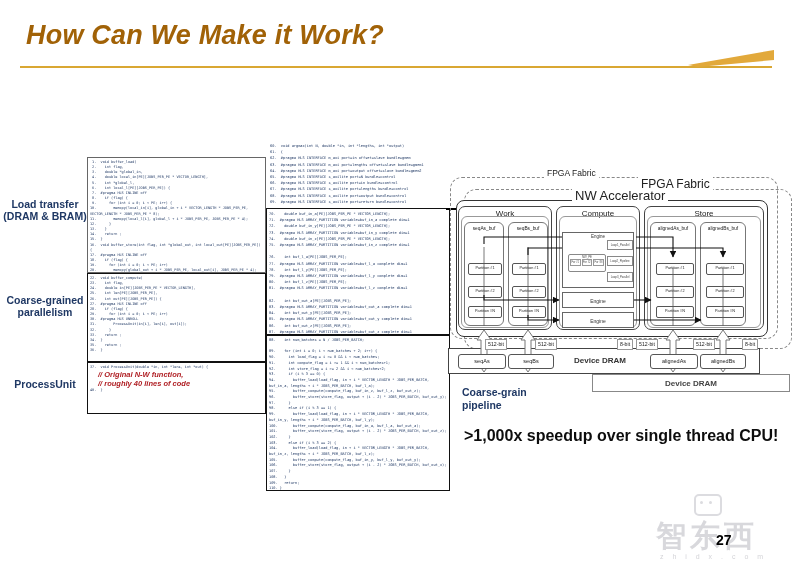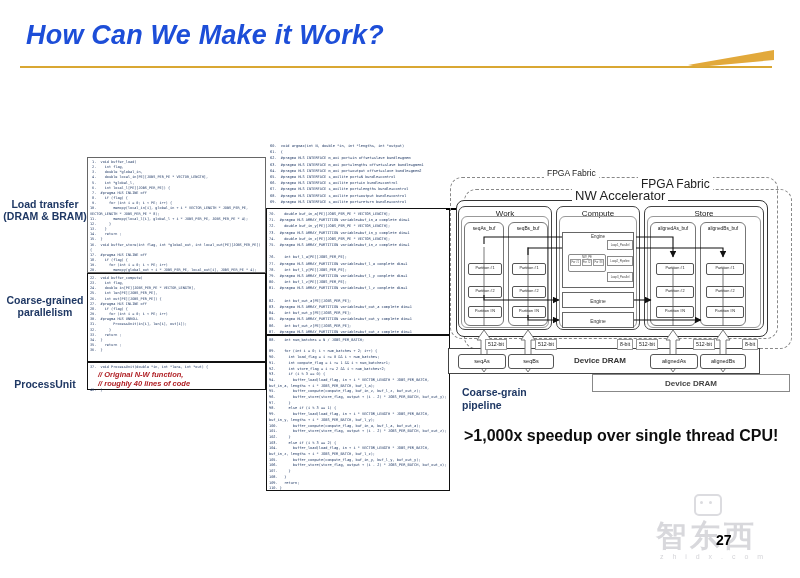--- a/index.html
+++ b/index.html
@@ -1,21 +1,21 @@
 <!DOCTYPE html>
 <html><head>
 <meta charset="utf-8">
 <style>
   html,body{margin:0;padding:0}
   body{width:800px;height:578px;position:relative;overflow:hidden;background:#fff;
        font-family:"Liberation Sans",sans-serif}
   .abs{position:absolute}
 
   
-  .title{left:26px;top:20px;font-size:27px;font-weight:bold;font-style:italic;color:#1d4ed8;letter-spacing:0.2px}
+  .title{left:26px;top:20px;font-size:27px;font-weight:bold;font-style:italic;color:#a16207;letter-spacing:0.2px}
   .goldline{left:20px;top:66px;width:752px;height:2px;background:#d9a733}
   .swoosh{left:688px;top:48px}
 
   
   .leftlab{width:90px;text-align:center;color:#1f3864;font-weight:bold;font-size:10.5px;line-height:12px}
 
   
   .codebox{position:absolute;background:#fff;box-sizing:border-box}
   .code{font-family:"DejaVu Sans Mono",monospace;color:#1f3864;white-space:pre-wrap;
         word-break:break-word;overflow:hidden;padding:2px 1px 0 2px}
@@ -121,21 +121,21 @@
 28.    if (flag) {
 29.      for (int i = 0; i &lt; PE; i++)
 30.  #pragma HLS UNROLL
 31.        ProcessUnit(in[i], len[i], out[i]);
 32.      }
 33.    return ;
 34.  }
 35.    return ;
 36.  }</div>
 </div>
-<div class="codebox" style="left:87px;top:362px;width:179px;height:28px;border:1.5px solid #111">
+<div class="codebox" style="left:87px;top:362px;width:179px;height:52px;border:1.5px solid #111">
   <div class="code c1" style="padding-bottom:0">37.  void ProcessUnit(double *in, int *lens, int *out) {</div>
   <div class="red">// Original N-W function,</div>
   <div class="red">// roughly 40 lines of code</div>
   <div class="code c1" style="padding-top:0">40.  }</div>
 </div>
 
 <div class="abs" style="left:268px;top:141px;width:180px;height:67px">
   <div class="code c2">60.  void argmax(int N, double *in, int *lengths, int *output)
 61.  {
 62.  #pragma HLS INTERFACE m_axi port=in offset=slave bundle=gmem

